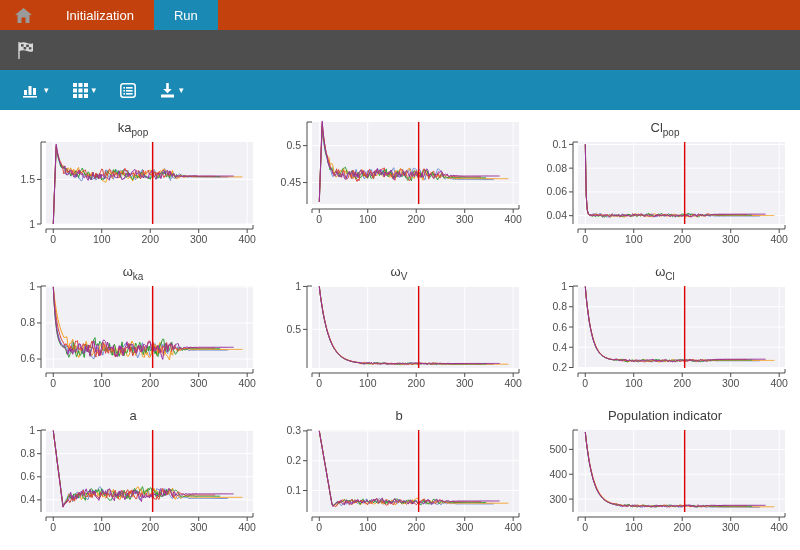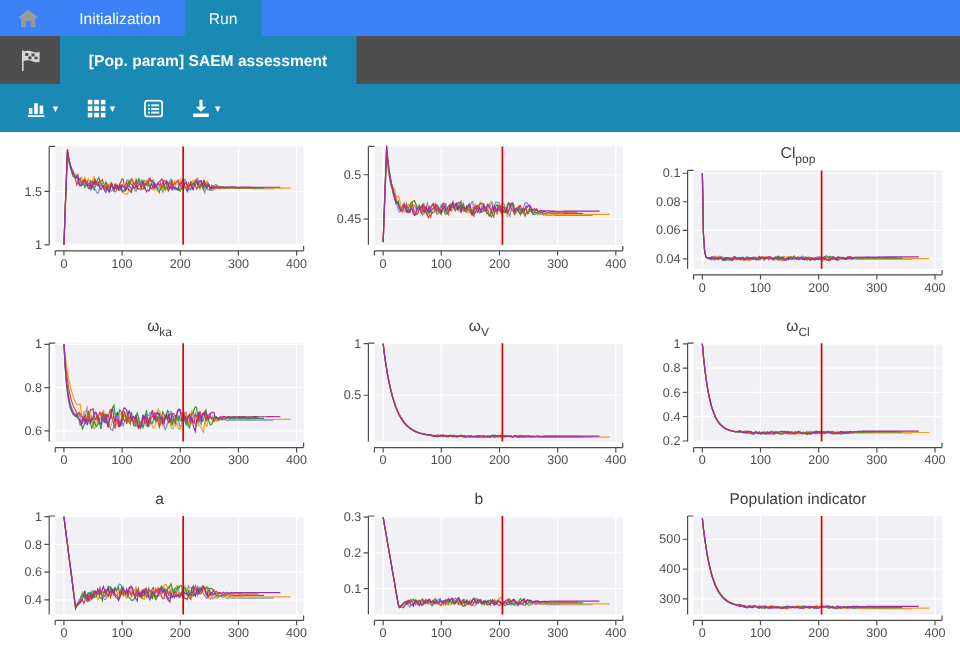--- a/index.html
+++ b/index.html
@@ -1,19 +1,19 @@
 <!DOCTYPE html>
 <html><head>
 <meta charset="utf-8">
 <style>
   * { box-sizing: border-box; margin: 0; padding: 0; }
   html,body { width:800px; height:550px; overflow:hidden; }
   body { font-family:"Liberation Sans", sans-serif; background:#fff; }
 
-  .bar1 { height:30px; background:#3b82f6; display:flex; align-items:stretch; }
+  .bar1 { height:30px; background:#c2410c; display:flex; align-items:stretch; }
   .home-btn { width:46px; display:flex; align-items:center; justify-content:center; cursor:pointer; }
   .nav-tab { padding:0 20px; display:flex; align-items:center; color:#fff; font-size:13px; cursor:pointer; }
   .nav-tab.active { background:#1a89b4; }
 
   .bar2 { height:40px; background:#4e4e4e; display:flex; align-items:stretch; }
   .flag-btn { width:50px; display:flex; align-items:center; justify-content:center; cursor:pointer; }
   .sub-tab { padding:0 24px; display:flex; align-items:center; color:#fff; font-size:13px; font-weight:bold; cursor:pointer; }
   .sub-tab.active { background:#1a89b4; }
 
   .toolbar { height:40px; background:#1a89b4; display:flex; align-items:center; padding-left:16px; gap:10px; }
@@ -51,23 +51,20 @@
         <path d="M4 2 L4 19"></path>
         <path d="M4 3 Q9 1.5 12 3 Q15 4.5 18 3.2 L18 11.2 Q15 12.5 12 11 Q9 9.5 4 11 Z" fill="#d8d8d8" stroke="none"></path>
       </g>
       <g fill="#4e4e4e">
         <rect x="6" y="4.2" width="2.6" height="2.4"></rect>
           <rect x="11.2" y="4.6" width="2.6" height="2.4"></rect>
         <rect x="8.6" y="7" width="2.6" height="2.4"></rect>
           <rect x="13.8" y="7.2" width="2.6" height="2.2"></rect>
       </g>
     </svg>
-  </div>
-  <div class="sub-tab active">
-    <span>[Pop. param] SAEM assessment</span>
   </div>
 </div>
 
 <div class="toolbar">
   <div class="tool-btn">
     <svg width="17" height="15" viewBox="0 0 17 15">
       <g fill="#fff">
         <rect x="1" y="7" width="3" height="5"></rect>
         <rect x="5.5" y="3" width="3" height="9"></rect>
         <rect x="10" y="5" width="3" height="7"></rect>
@@ -111,20 +108,21 @@
         <path d="M6.2 0 h2.6 v6 h3 L7.5 10.2 L3.2 6 h3 Z"></path>
         <path d="M1 11.5 h13 v3 h-13 Z"></path>
       </g>
     </svg>
     <span class="caret">▾</span>
   </div>
 </div>
 
 <div class="charts">
     <div class="chart-cell">
+      <div class="chart-title"><span>ka</span><sub>pop</sub></div>
       <svg class="chart-svg" width="266" height="120" viewBox="0 0 266 120">
         <rect x="46" y="6" width="207" height="82" fill="#f0f0f5"></rect>
         <line x1="53.27166276346604" y1="6" x2="53.27166276346604" y2="88" stroke="#ffffff" stroke-width="1"></line>
         <line x1="101.74941451990634" y1="6" x2="101.74941451990634" y2="88" stroke="#ffffff" stroke-width="1"></line>
         <line x1="150.22716627634662" y1="6" x2="150.22716627634662" y2="88" stroke="#ffffff" stroke-width="1"></line>
         <line x1="198.7049180327869" y1="6" x2="198.7049180327869" y2="88" stroke="#ffffff" stroke-width="1"></line>
         <line x1="247.18266978922716" y1="6" x2="247.18266978922716" y2="88" stroke="#ffffff" stroke-width="1"></line>
         <line x1="46" y1="88" x2="253" y2="88" stroke="#ffffff" stroke-width="1"></line>
         <line x1="46" y1="43.43478260869565" x2="253" y2="43.43478260869565" stroke="#ffffff" stroke-width="1"></line>
         <polyline points="53.3,88.00 54.2,62.90 55.2,37.80 56.2,12.70 57.1,17.85 58.1,21.97 59.1,25.27 60.1,28.98 61.0,31.01 62.0,30.75 63.0,31.37 63.9,30.91 64.9,34.92 65.9,38.35 66.8,37.24 67.8,38.34 68.8,37.36 69.8,36.60 70.7,40.21 71.7,38.05 72.7,38.61 73.6,37.18 74.6,38.96 75.6,41.85 76.5,38.31 77.5,39.12 78.5,42.10 79.4,41.94 80.4,44.06 81.4,45.07 82.4,43.80 83.3,38.09 84.3,39.35 85.3,37.17 86.2,40.02 87.2,40.42 88.2,41.22 89.1,38.39 90.1,42.31 91.1,40.37 92.1,42.89 93.0,43.41 94.0,41.90 95.0,43.45 95.9,43.87 96.9,43.37 97.9,37.80 98.8,41.21 99.8,42.65 100.8,38.72 101.7,41.36 102.7,43.25 103.7,43.03 104.7,37.79 105.6,34.15 106.6,33.99 107.6,39.01 108.5,39.78 109.5,42.86 110.5,38.68 111.4,41.42 112.4,42.18 113.4,43.44 114.4,39.66 115.3,36.49 116.3,33.66 117.3,36.90 118.2,38.40 119.2,36.88 120.2,34.38 121.1,35.10 122.1,35.03 123.1,34.87 124.0,33.12 125.0,35.26 126.0,34.52 127.0,36.06 127.9,34.39 128.9,38.09 129.9,37.11 130.8,40.09 131.8,40.93 132.8,38.84 133.7,39.48 134.7,42.16 135.7,43.96 136.7,39.31 137.6,42.02 138.6,37.03 139.6,35.39 140.5,37.93 141.5,34.91 142.5,33.31 143.4,38.49 144.4,39.73 145.4,42.11 146.3,40.55 147.3,40.98 148.3,40.88 149.3,42.44 150.2,39.67 151.2,37.10 152.2,39.17 153.1,36.13 154.1,33.52 155.1,35.18 156.0,40.39 157.0,42.81 158.0,40.84 159.0,42.19 159.9,37.80 160.9,37.49 161.9,35.02 162.8,34.57 163.8,33.31 164.8,32.62 165.7,39.02 166.7,35.79 167.7,35.06 168.6,40.12 169.6,42.48 170.6,44.49 171.6,39.33 172.5,41.77 173.5,41.57 174.5,42.66 175.4,41.72 176.4,42.67 177.4,41.21 178.3,38.85 179.3,38.07 180.3,38.09 181.3,39.08 182.2,39.17 183.2,40.80 184.2,41.17 185.1,40.70 186.1,40.42 187.1,41.02 188.0,40.92 189.0,40.82 190.0,40.71 190.9,41.03 191.9,40.84 192.9,40.82 193.9,40.95 194.8,40.83 195.8,40.93 196.8,41.08 197.7,41.04 198.7,41.00 199.7,41.07 200.6,41.03 201.6,41.08 202.6,41.08 203.6,41.10 204.5,41.08 205.5,41.06 206.5,41.10 207.4,41.09 208.4,41.09 209.4,41.09 210.3,41.09 211.3,41.11 212.3,41.12 213.2,41.11 214.2,41.11 215.2,41.12 216.2,41.11 217.1,41.12 218.1,41.11 219.1,41.11 220.0,41.11 221.0,41.12 222.0,41.12 222.9,41.12 223.9,41.11 224.9,41.11 225.9,41.11 226.8,41.12 227.8,41.12" fill="none" stroke="#7591d6" stroke-width="1"></polyline>

